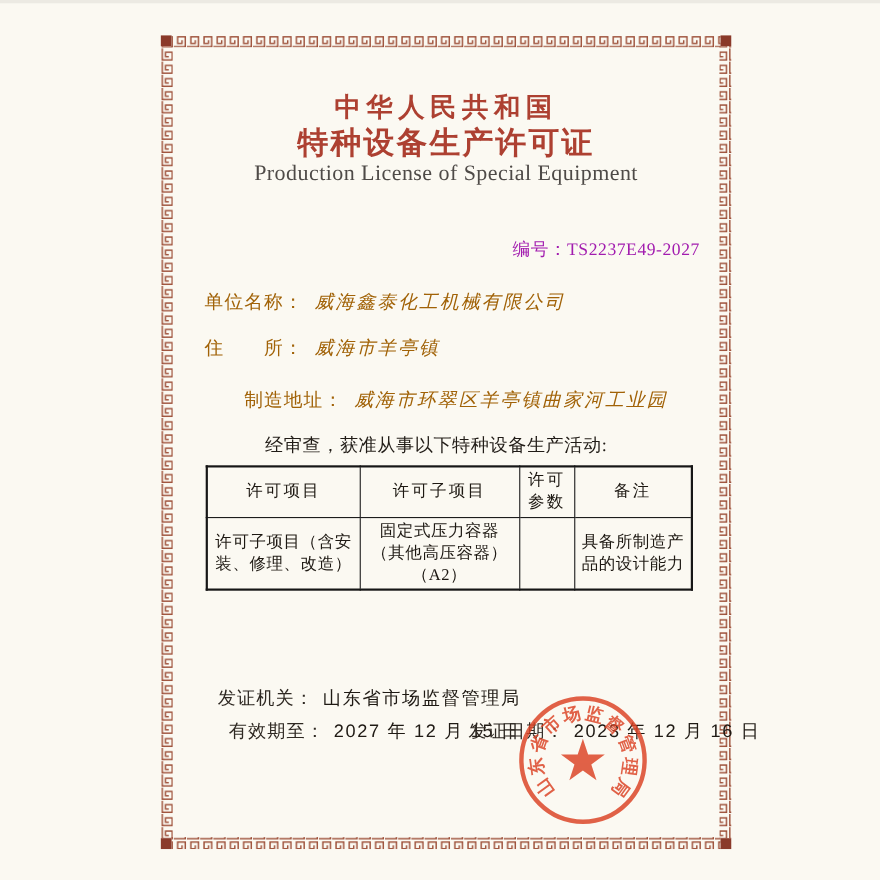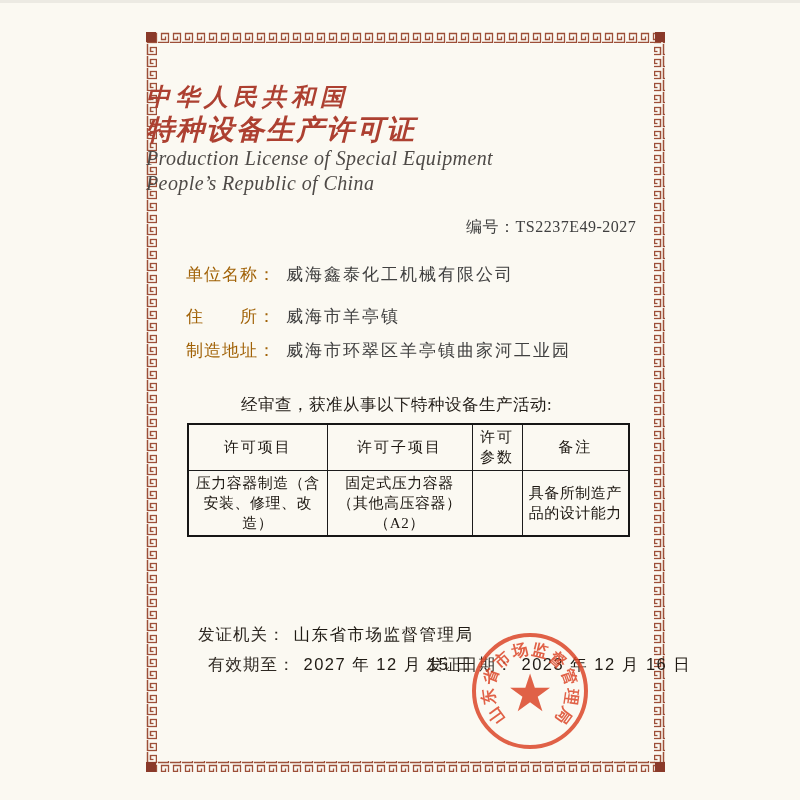--- a/index.html
+++ b/index.html
@@ -5,35 +5,35 @@
   html,body{margin:0;padding:0;}
   body{
     width:800px;height:800px;overflow:hidden;position:relative;
     background:#fbf9f2;
     font-family:"Liberation Serif","DejaVu Serif",serif;
     color:#2b251f;
   }
   .page{position:absolute;inset:0;border-top:3px solid #eceae3;}
   .abs{position:absolute;}
   
-  .t-center{left:146px;width:519px;text-align:left;font-style:italic;}
+  .t-center{left:146px;width:519px;text-align:center;}
   .title-cn1{top:78px;font-size:24px;font-weight:bold;letter-spacing:5px;color:#ad4031;}
   .title-cn2{top:108px;font-size:28px;font-weight:bold;letter-spacing:2px;color:#ad4031;}
   .title-en{font-size:20px;color:#4e4a47;letter-spacing:0.4px;}
   .title-en1{top:144px;}
   .title-en2{top:169px;}
   
-  .license-no{left:466px;top:214px;font-size:16px;color:#404040;letter-spacing:0.5px;}
+  .license-no{left:466px;top:214px;font-size:16px;color:#a21caf;letter-spacing:0.5px;}
   
   .info-row{left:186px;font-size:17px;white-space:nowrap;}
   .row-company{top:260px;}
   .row-residence{top:302px;}
-  .row-factory{top:336px;}
+  .row-factory{top:349px;margin-left:36px;}
   .info-row .lbl{color:#a16207;letter-spacing:1px;}
-  .info-row .val{margin-left:10px;color:#404040;letter-spacing:2px;}
+  .info-row .val{margin-left:10px;color:#a16207;letter-spacing:2px;font-style:italic;}
   
   .approval-intro{left:209px;top:391px;font-size:16.5px;letter-spacing:0.5px;color:#211c17;margin-left:32px;}
   
   table.lic{
     position:absolute;left:187px;top:420px;width:441px;
     border-collapse:collapse;table-layout:fixed;
     font-size:15px;color:#1d1812;padding-left:32px;
   }
   table.lic th,table.lic td{
     border:1px solid #1c1c1c;text-align:center;vertical-align:middle;
@@ -81,21 +81,20 @@
     <rect x="508" y="10" width="11" height="720" fill="url(#mkv)"></rect>
     <rect x="0" y="0" width="10" height="10" fill="#8a3a2a"></rect>
     <rect x="509" y="0" width="10" height="10" fill="#8a3a2a"></rect>
     <rect x="0" y="730" width="10" height="10" fill="#8a3a2a"></rect>
     <rect x="509" y="730" width="10" height="10" fill="#8a3a2a"></rect>
   </svg>
 
   <div class="abs t-center title-cn1">中华人民共和国</div>
   <div class="abs t-center title-cn2">特种设备生产许可证</div>
   <div class="abs t-center title-en title-en1">Production License of Special Equipment</div>
-  <div class="abs t-center title-en title-en2">People’s Republic of China</div>
 
   <div class="abs license-no">
     <span class="lbl">编号：</span><span class="val">TS2237E49-2027</span>
   </div>
 
   <div class="abs info-row row-company">
     <span class="lbl">单位名称：</span><span class="val">威海鑫泰化工机械有限公司</span>
   </div>
   <div class="abs info-row row-residence">
     <span class="lbl">住　　所：</span><span class="val">威海市羊亭镇</span>
@@ -116,21 +115,21 @@
     <thead>
       <tr>
         <th>许可项目</th>
         <th>许可子项目</th>
         <th>许可参数</th>
         <th>备注</th>
       </tr>
     </thead>
     <tbody>
       <tr>
-        <td>压力容器制造（含安装、修理、改造）</td>
+        <td>许可子项目（含安装、修理、改造）</td>
         <td>固定式压力容器（其他高压容器）（A2）</td>
         <td></td>
         <td>具备所制造产品的设计能力</td>
       </tr>
     </tbody>
   </table>
 
   <div class="abs footer-row row-authority">
     <span class="lbl">发证机关：</span><span class="val">山东省市场监督管理局</span>
   </div>

